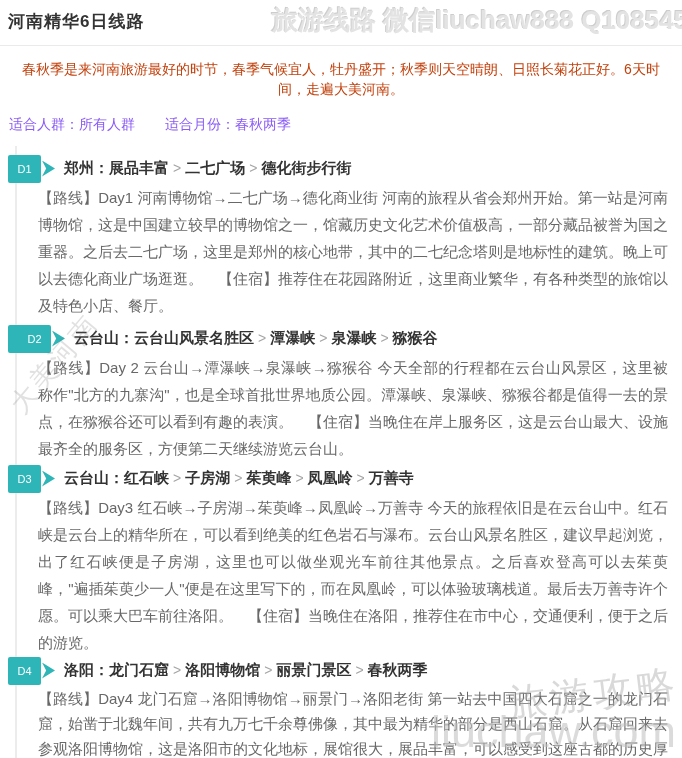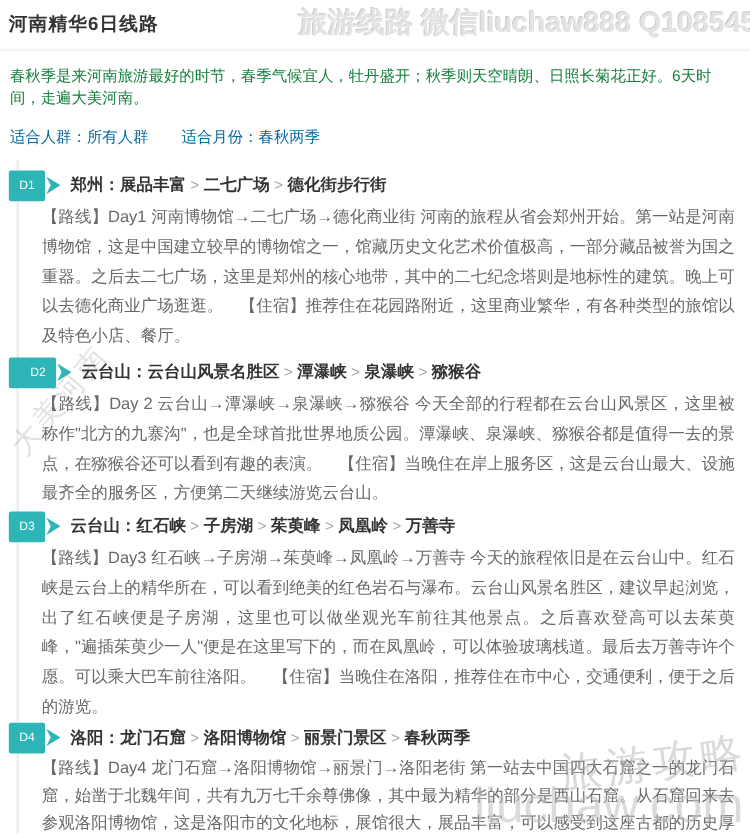--- a/index.html
+++ b/index.html
@@ -14,22 +14,22 @@
     position:absolute;left:8px;top:10px;margin:0;
     font-size:17px;font-weight:bold;color:#333;letter-spacing:1px;
   }
   .wm-top{
     position:absolute;left:272px;top:3px;white-space:nowrap;
     font-size:26px;font-weight:bold;color:#e3e3e3;
     text-shadow:1px 1px 0 #ffffff,-1px -1px 0 #cdcdcd;
     pointer-events:none;
   }
   
-  .intro{margin:13px 9px 0;font-size:14px;line-height:20px;color:#15803d;}
-  .meta{display:flex;gap:30px;margin:15px 9px 0;font-size:14px;color:#0369a1;line-height:20px;}
+  .intro{margin:13px 9px 0;font-size:14px;line-height:20px;color:#c2410c;text-align:center;}
+  .meta{display:flex;gap:30px;margin:15px 9px 0;font-size:14px;color:#8b5cf6;line-height:20px;}
   
   .timeline-line{position:absolute;left:15px;top:146px;bottom:0;width:2px;background:#ececec;z-index:0;}
   .days{position:relative;margin-top:24px;z-index:1;}
   .day{position:relative;}
   .day:nth-child(1){margin-bottom:9px;}
   .day:nth-child(2){margin-bottom:6px;}
   .day:nth-child(3){margin-bottom:4px;}
   .day-head{display:flex;align-items:center;padding-left:8px;height:21px;position:relative;z-index:1;}
   .badge-wrap{display:inline-flex;align-items:center;flex:0 0 auto;}
   .badge-rect{

